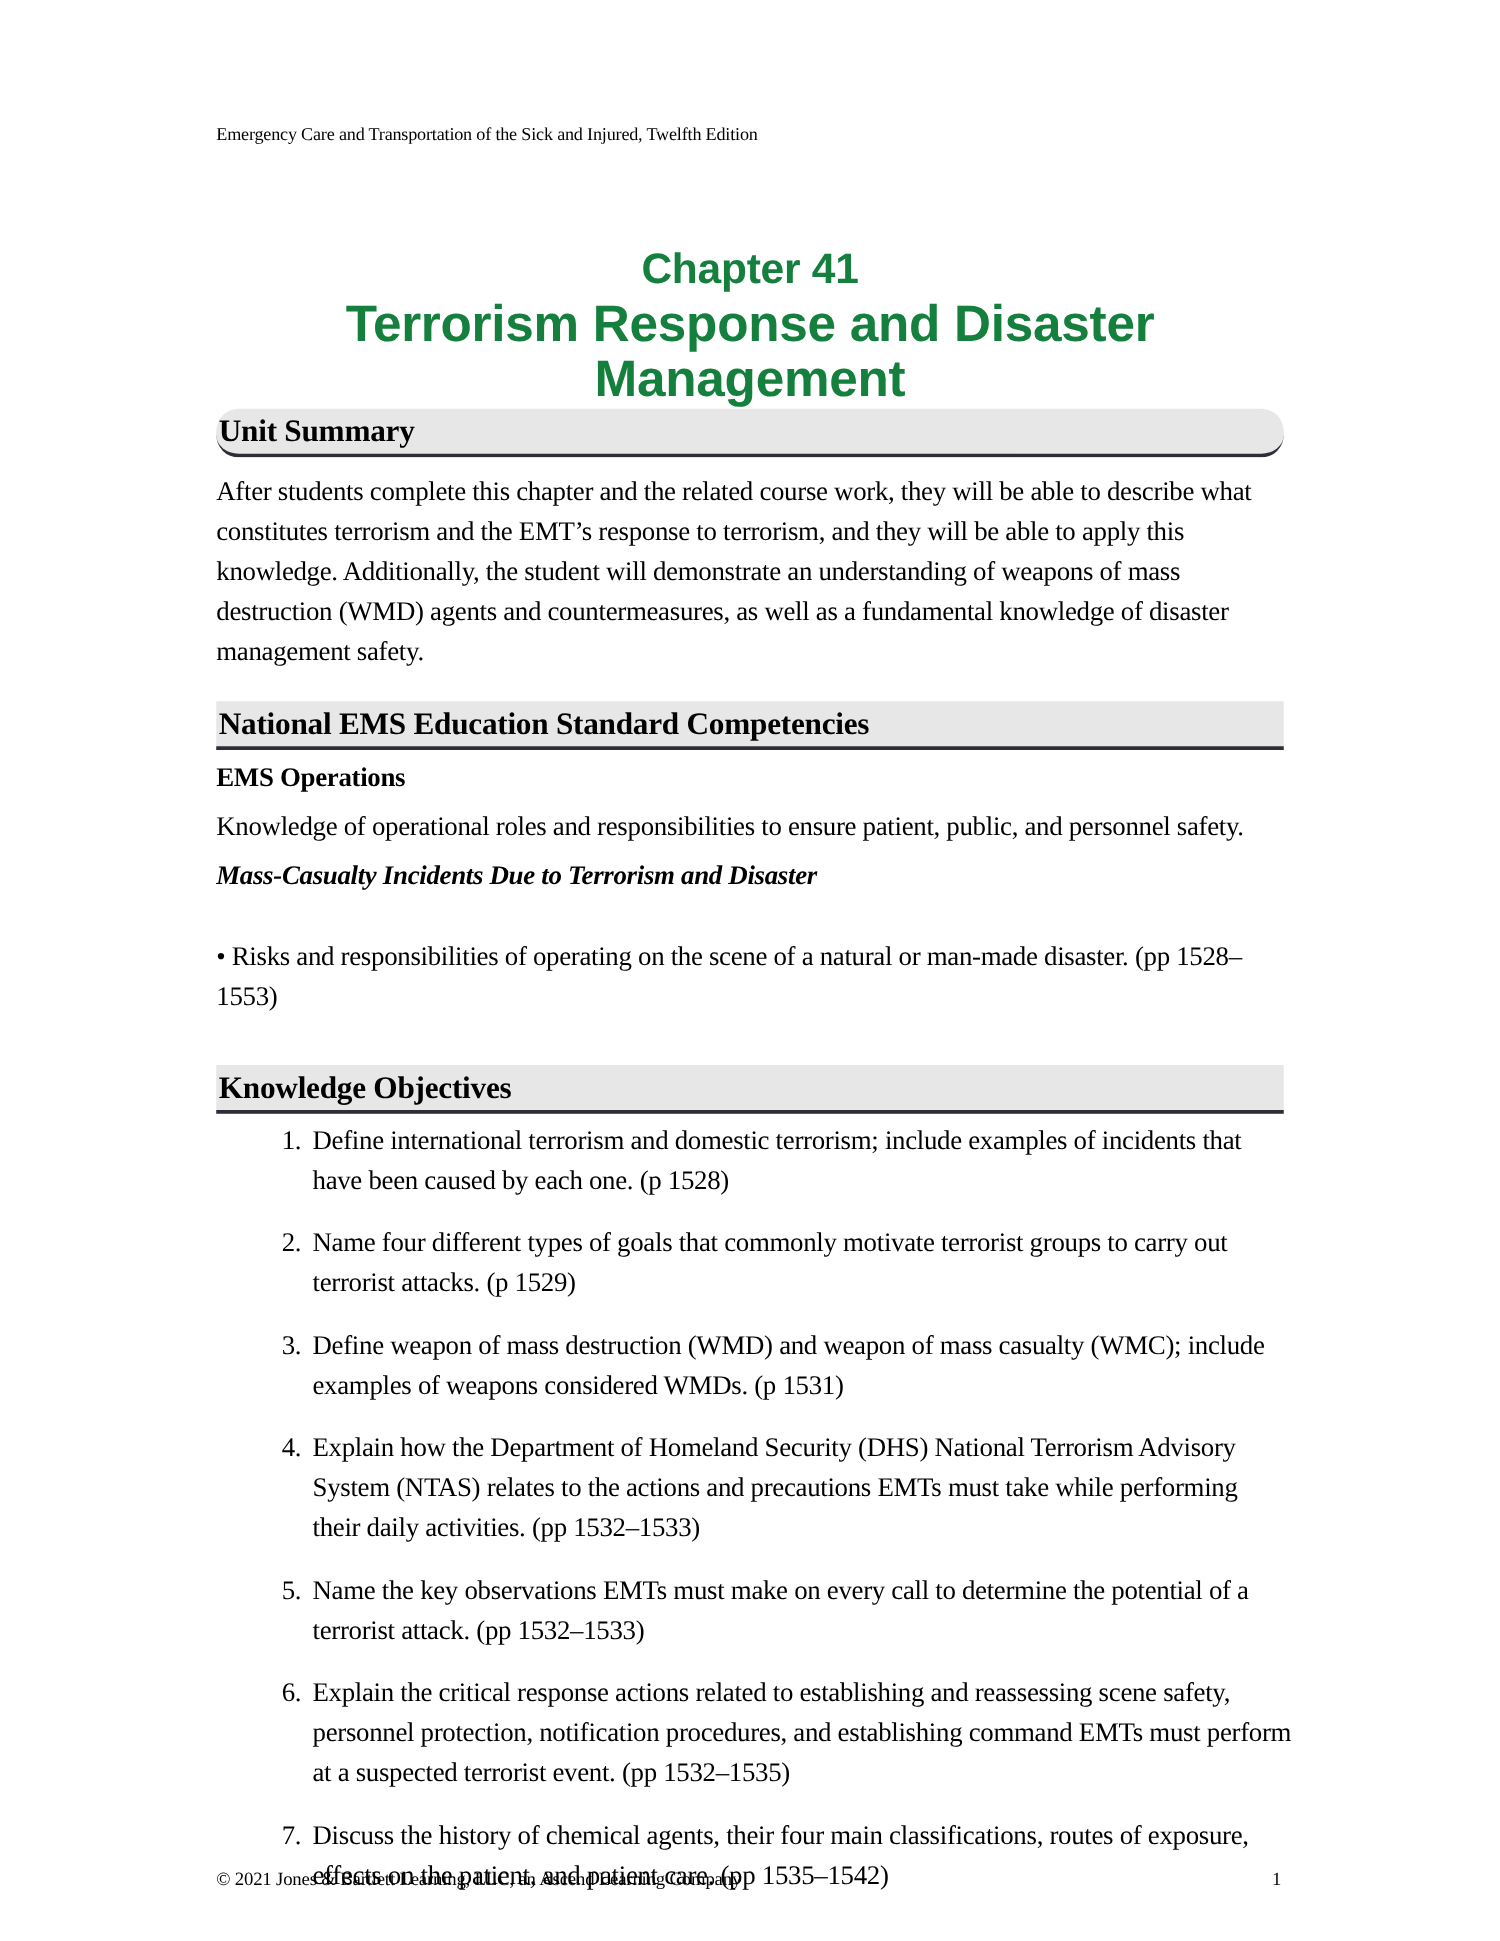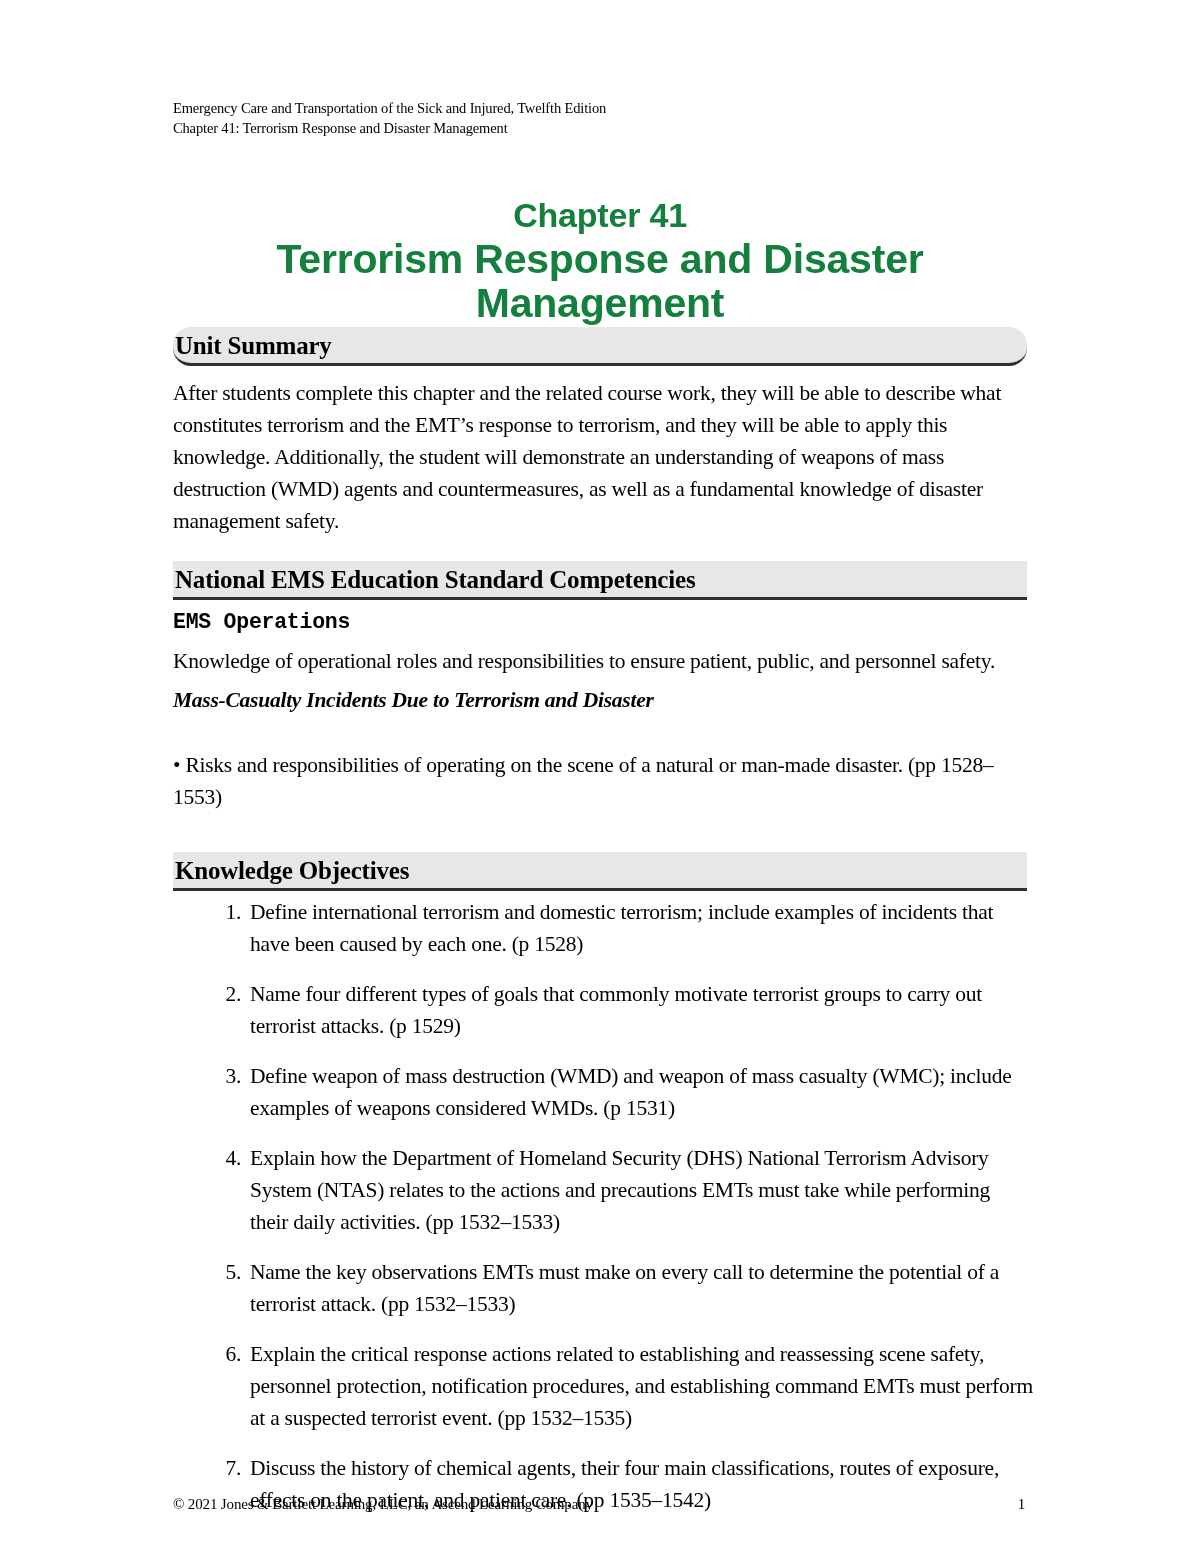--- a/index.html
+++ b/index.html
@@ -70,21 +70,21 @@
 
   
   .para {
     position: absolute;
     left: 173px;
     width: 860px;
     font-size: 21.5px;
     line-height: 32px;
     letter-spacing: -0.25px;
   }
-  .para.bold { font-weight: bold; font-family: Liberation Mono, monospace; }
+  .para.bold { font-weight: bold; }
   .para.bolditalic { font-weight: bold; font-style: italic; }
 
   
   .obj-list {
     position: absolute;
     left: 173px;
     width: 860px;
   }
   .obj-item {
     position: relative;
@@ -119,21 +119,20 @@
   }
   .footer-page { padding-right: 2px; }
 </style>
 </head>
 <body>
 
 <div class="page">
 
   <div class="runhead">
     <div>Emergency Care and Transportation of the Sick and Injured, Twelfth Edition</div>
-    <div>Chapter 41: Terrorism Response and Disaster Management</div>
   </div>
 
   <div class="title-block">
     <div class="title-line1">Chapter 41</div>
     <div class="title-line2">Terrorism Response and Disaster Management</div>
   </div>
 
   <div class="sec-band" style="top:291px;border-radius:18px;">Unit Summary</div>
   <div class="para" style="top:341px;">After students complete this chapter and the related course work, they will be able to describe what constitutes terrorism and the EMT’s response to terrorism, and they will be able to apply this knowledge. Additionally, the student will demonstrate an understanding of weapons of mass destruction (WMD) agents and countermeasures, as well as a fundamental knowledge of disaster management safety.</div>
 

